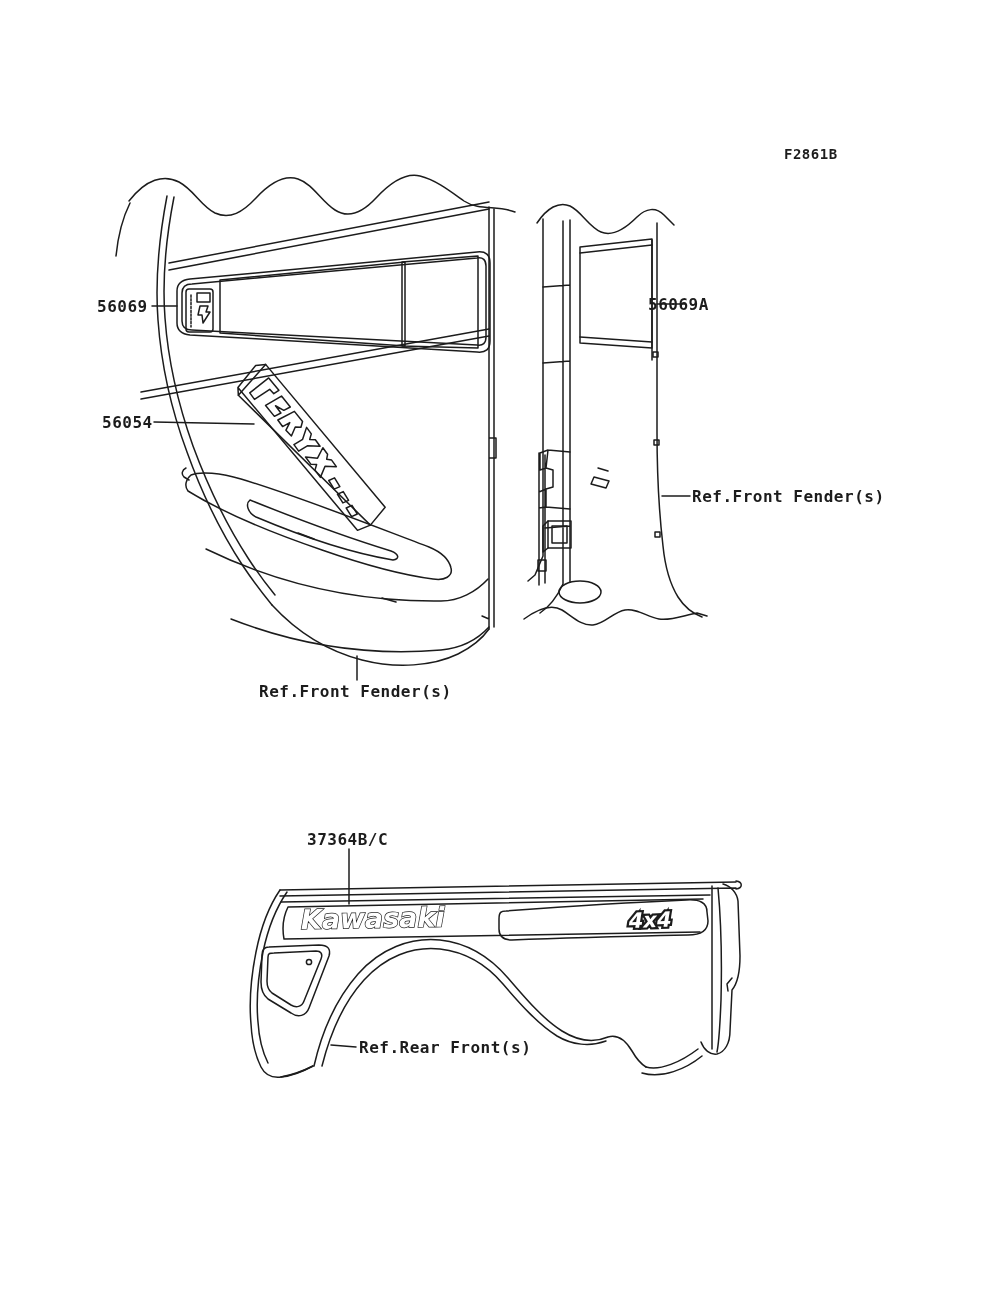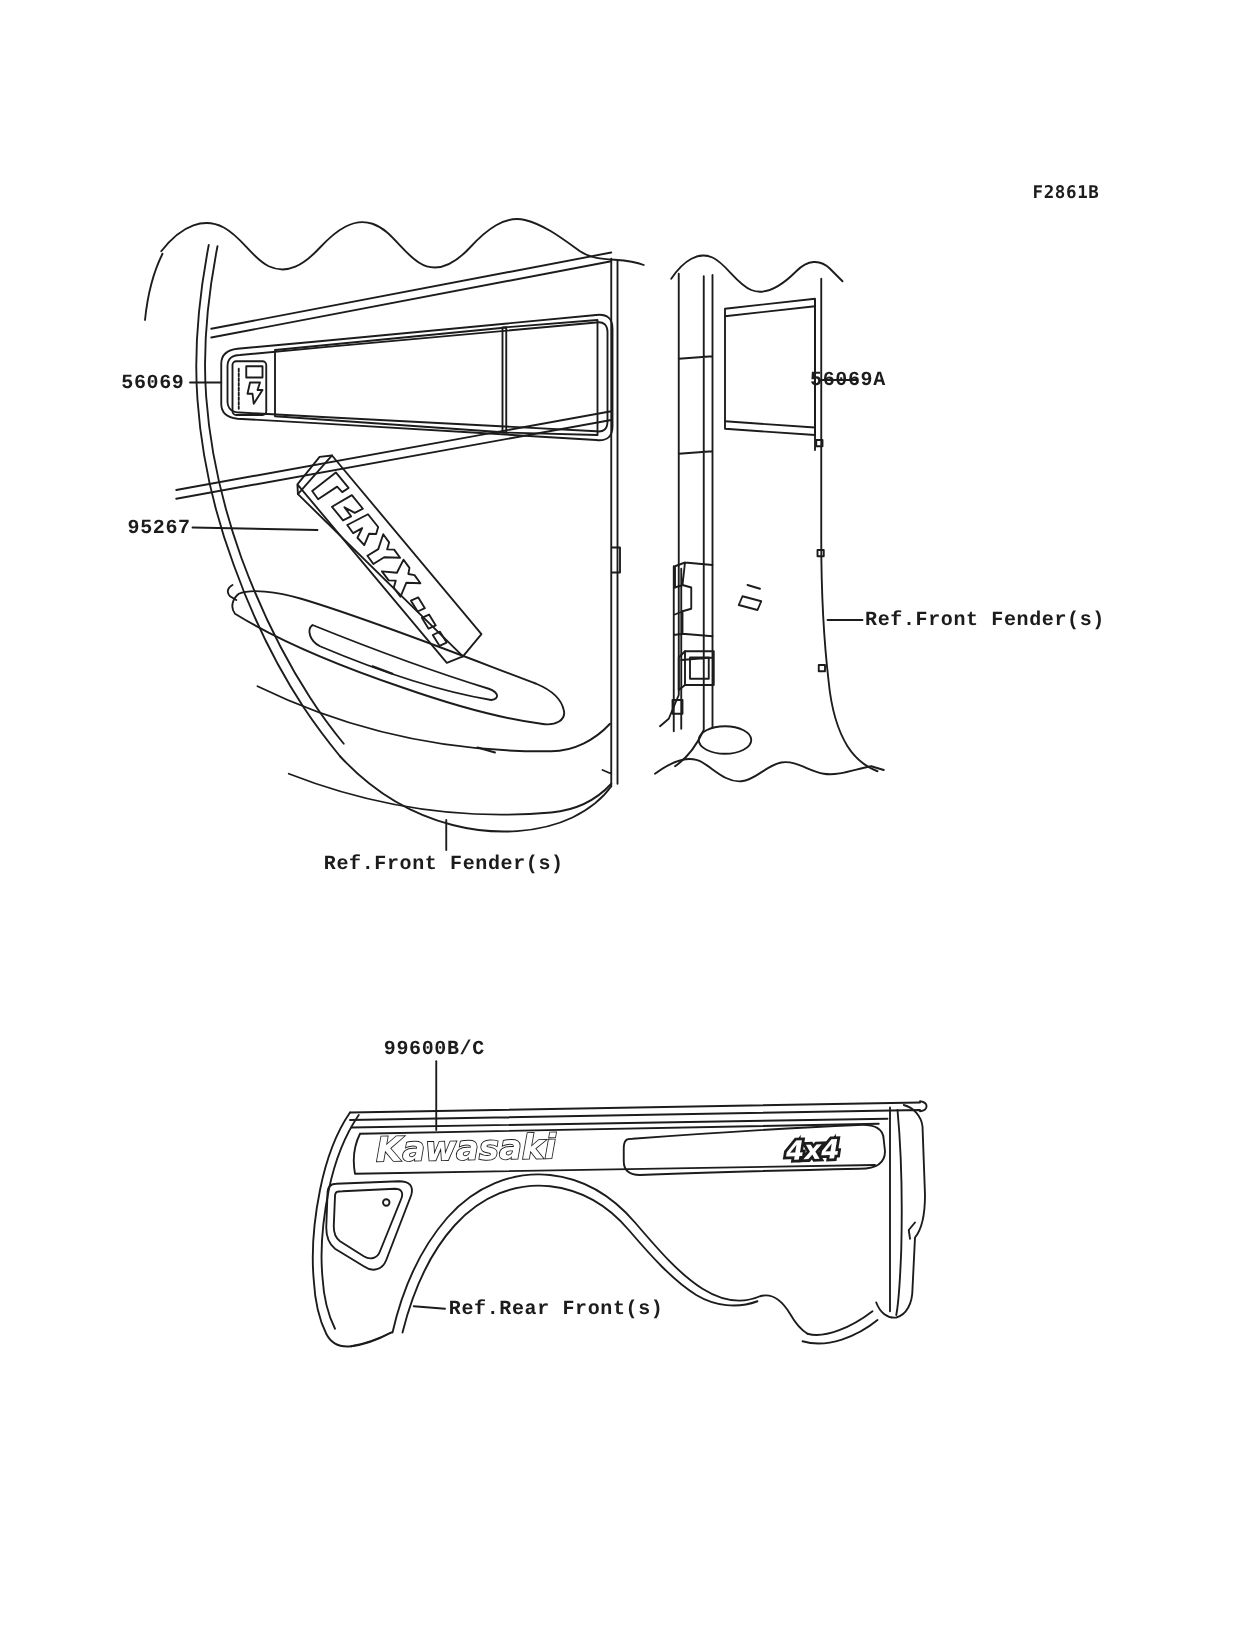--- a/index.html
+++ b/index.html
@@ -3,22 +3,22 @@
 <meta charset="utf-8">
 <style>
   html,body{margin:0;padding:0;background:#fff;}
   .page{position:relative;width:1000px;height:1309px;background:#fff;overflow:hidden;
         font-family:"DejaVu Sans Mono", monospace;color:#1c1c1c;}
   .diagram-svg{position:absolute;left:0;top:0;}
   .diagram-svg path,.diagram-svg rect,.diagram-svg ellipse,.diagram-svg circle{
       stroke:#1c1c1c;fill:none;stroke-width:1.5;stroke-linecap:round;stroke-linejoin:round;}
   .fill-white{fill:#ffffff;}
   .fill-ink{fill:#1c1c1c;stroke:none;}
-  .lbl{position:absolute;font-weight:bold;font-size:16px;letter-spacing:.5px;white-space:nowrap;line-height:1.1;font-family:Liberation Mono, monospace;}
-  .code{position:absolute;left:826px;top:146px;font-size:14px;font-weight:bold;letter-spacing:.5px;}
+  .lbl{position:absolute;font-weight:bold;font-size:16px;letter-spacing:.5px;white-space:nowrap;line-height:1.1;}
+  .code{position:absolute;left:784px;top:146px;font-size:14px;font-weight:bold;letter-spacing:.5px;}
   .decal-text{font-family:"DejaVu Sans", sans-serif;font-weight:bold;font-style:italic;}
 </style>
 </head>
 <body>
 
 <div class="page">
 
   <svg class="diagram-svg" width="1000" height="1309" viewBox="0 0 1000 1309">
     <defs>
       <pattern id="pBasket" width="24" height="24" patternUnits="userSpaceOnUse" patternTransform="rotate(-5)">
@@ -121,19 +121,19 @@
       <path d="M662,496 L690,496"></path>
       <path d="M357,656 L357,680"></path>
       <path d="M349,849 L349,904"></path>
       <path d="M331,1045 L356,1047"></path>
     </g>
   </svg>
 
   <span class="code">F2861B</span>
 
   <span class="lbl" style="left:97px;top:298px">56069</span>
-  <span class="lbl" style="left:102px;top:414px">95267</span>
+  <span class="lbl" style="left:102px;top:414px">56054</span>
   <span class="lbl" style="left:648px;top:296px">56069A</span>
   <span class="lbl" style="left:692px;top:488px">Ref.Front Fender(s)</span>
   <span class="lbl" style="left:259px;top:683px">Ref.Front Fender(s)</span>
-  <span class="lbl" style="left:307px;top:831px">99600B/C</span>
+  <span class="lbl" style="left:307px;top:831px">37364B/C</span>
   <span class="lbl" style="left:359px;top:1039px">Ref.Rear Front(s)</span>
 </div>
 
 </body></html>

